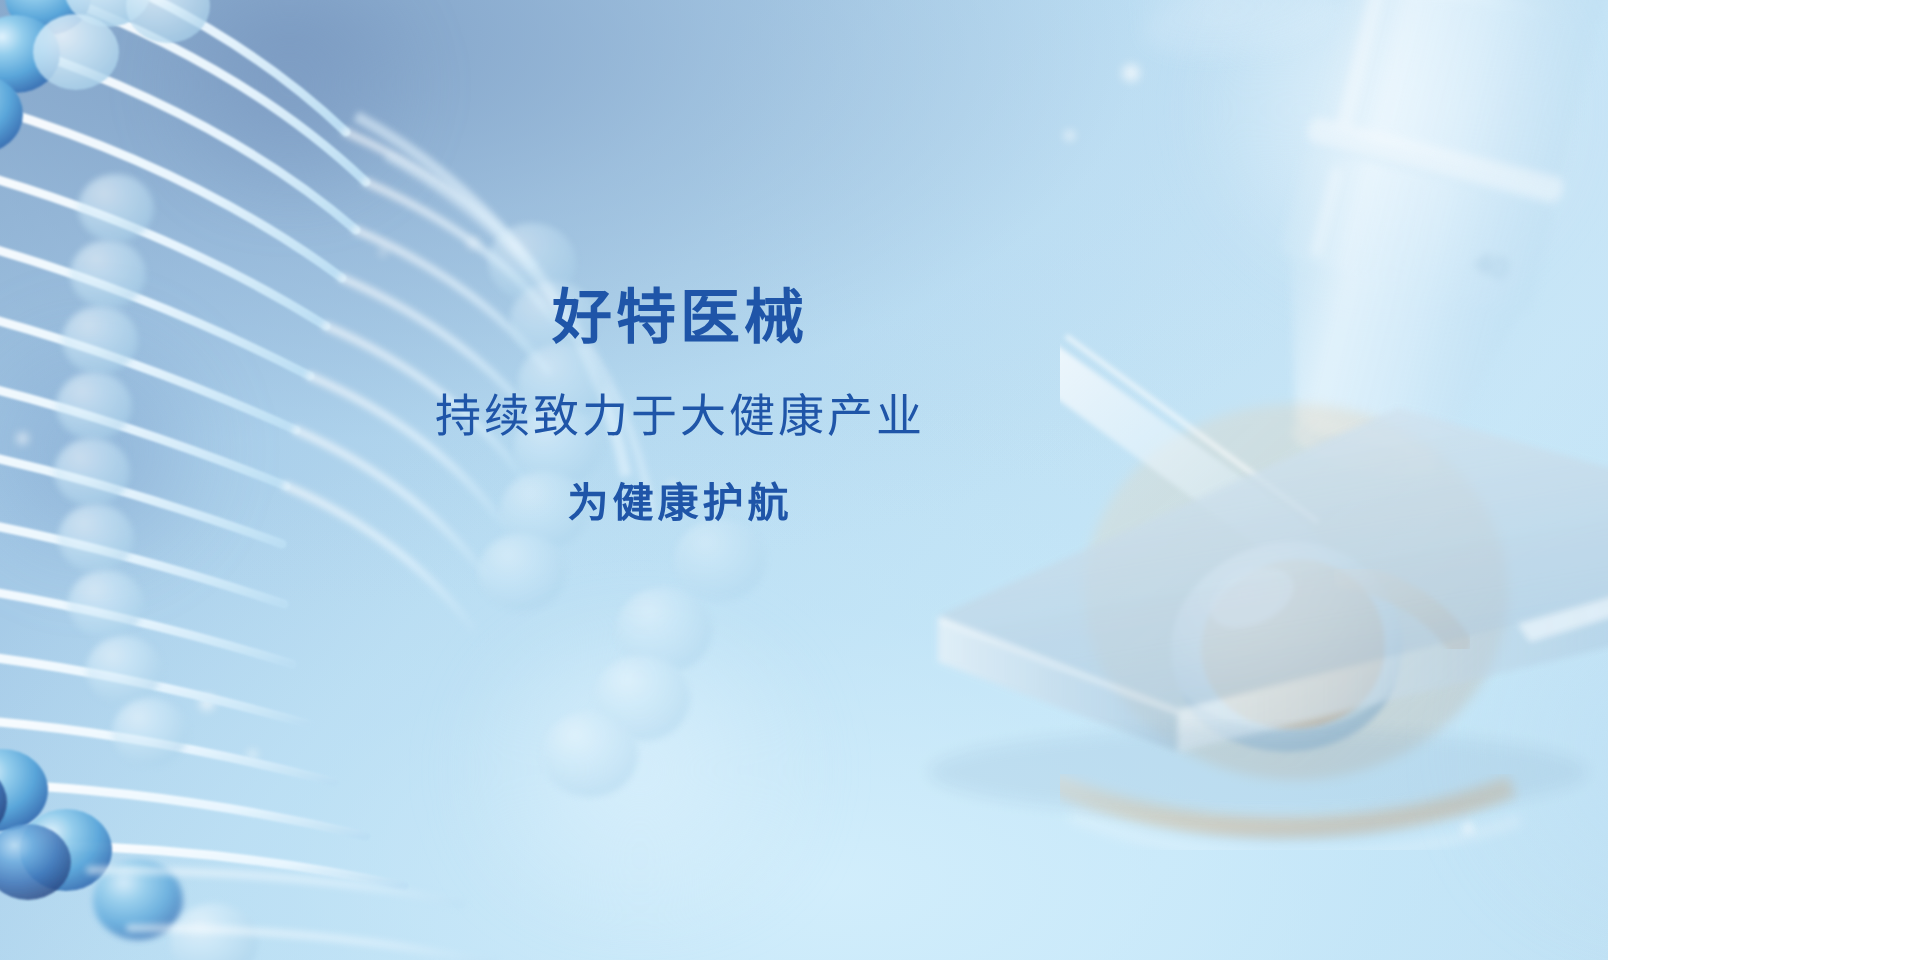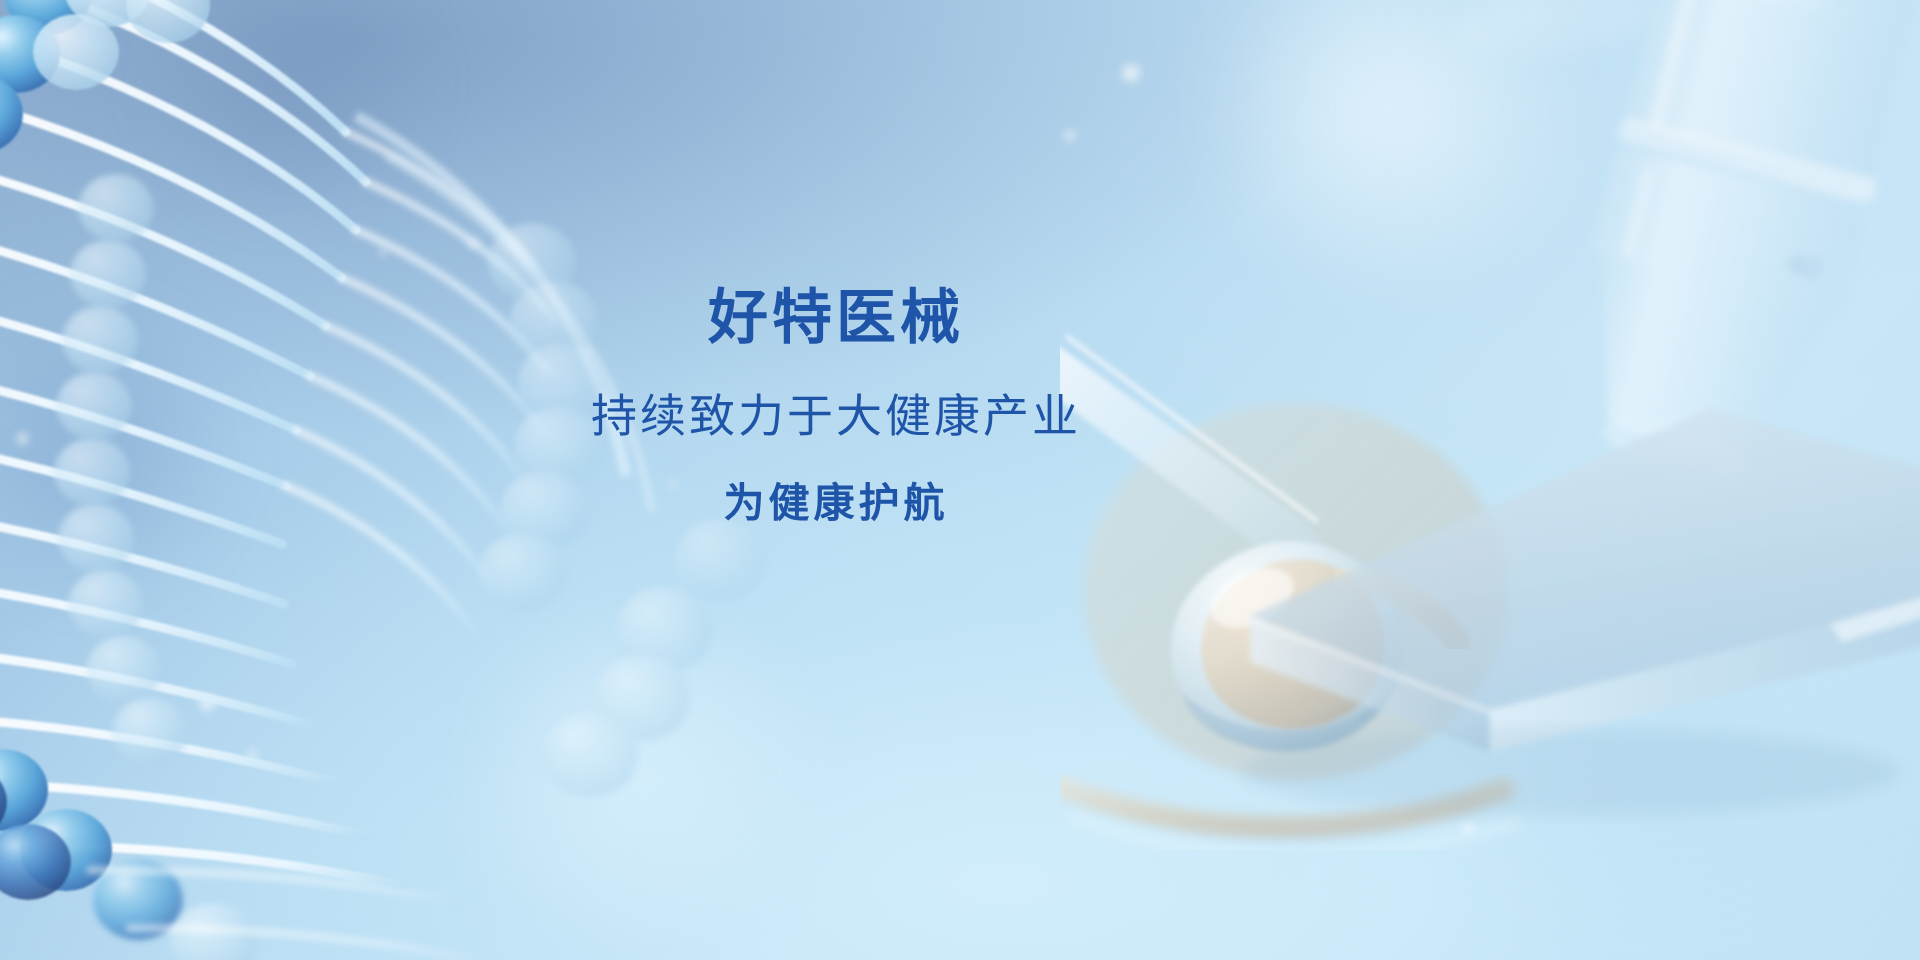--- a/index.html
+++ b/index.html
@@ -3,21 +3,21 @@
 <meta charset="utf-8">
 <title>好特医械</title>
 <style>
   * { margin:0; padding:0; box-sizing:border-box; }
   html, body {
     width:1920px; height:960px; overflow:hidden;
     font-family:"Liberation Sans","DejaVu Sans",sans-serif;
   }
 
   .banner {
-    position:relative; width:1920px; height:960px; overflow:hidden;
+    position:relative; width:1608px; height:960px; overflow:hidden;
     background:
       radial-gradient(120% 95% at 18% 4%,  rgba(126,158,196,0.92) 0%, rgba(141,173,208,0.55) 22%, rgba(167,205,235,0.16) 44%, rgba(255,255,255,0) 62%),
       radial-gradient(85% 70% at 52% 92%,  rgba(210,238,252,0.95) 0%, rgba(198,232,250,0.42) 40%, rgba(255,255,255,0) 72%),
       radial-gradient(70% 60% at 92% 16%,  rgba(200,228,246,0.80) 0%, rgba(255,255,255,0) 70%),
       linear-gradient(128deg, #8fb2d2 0%, #a3c8e6 17%, #b6daf0 38%, #bfe1f4 58%, #c7e7f8 78%, #bfe0f3 100%);
   }
 
   
   .blob { position:absolute; border-radius:50%; pointer-events:none; }
   .blob-a { left:120px;  top:-40px;  width:340px; height:250px;

